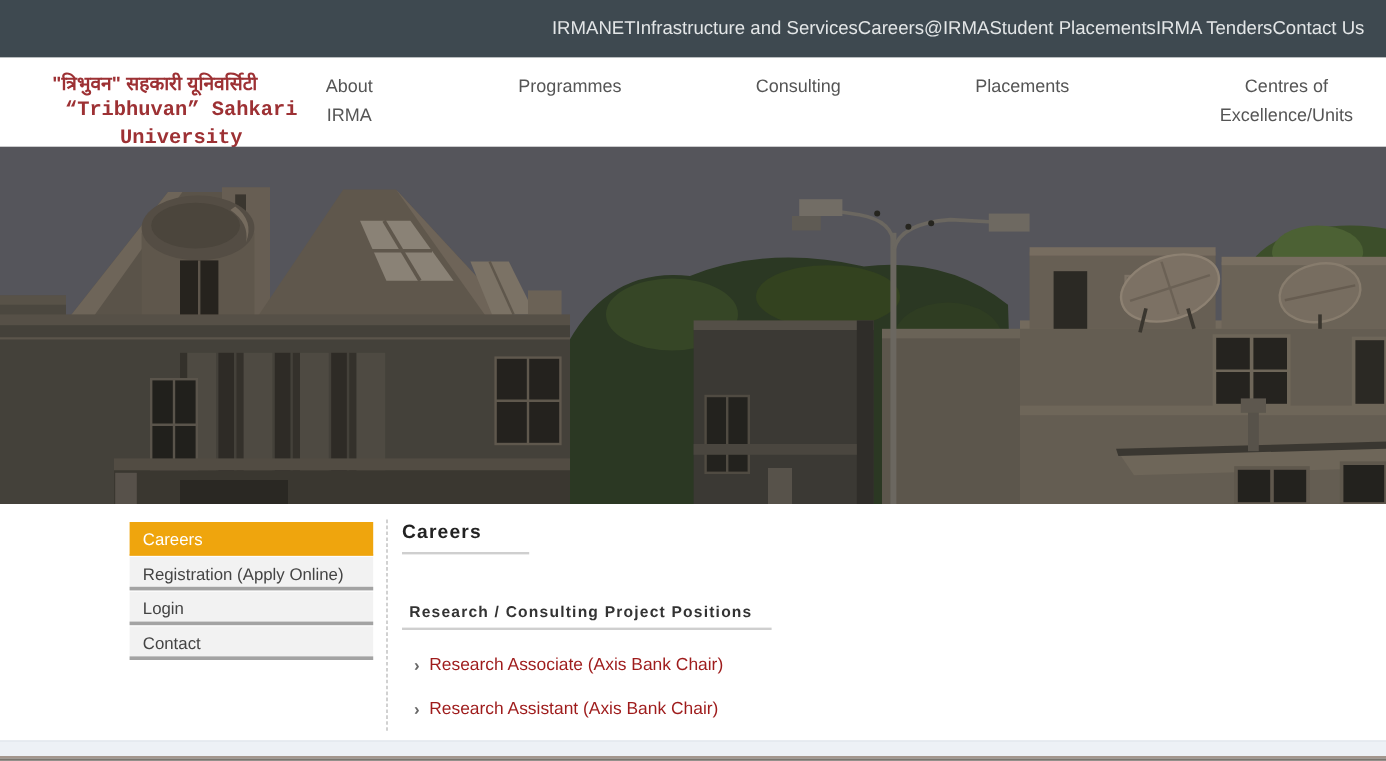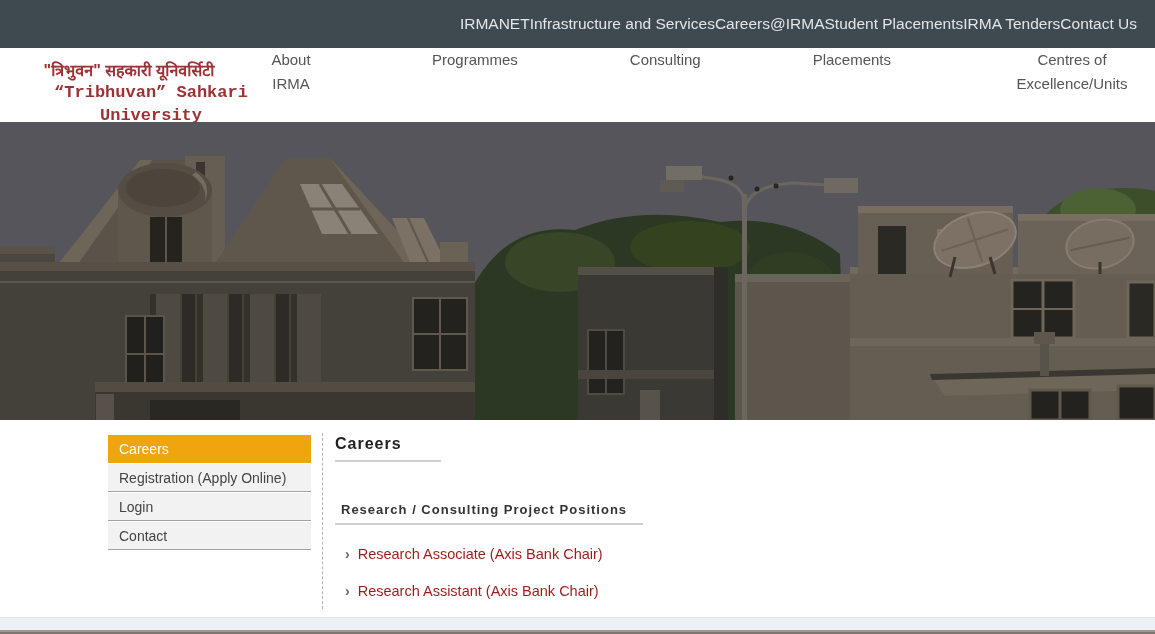--- a/index.html
+++ b/index.html
@@ -26,20 +26,21 @@
   }
   .logo {
     position:absolute; left:8px; top:12px; width:242px; text-align:center;
     color:#9d3134; cursor:pointer; line-height:1.35;
   }
   .logo-hi { font-size:16px; font-weight:bold; font-family:"Liberation Sans", sans-serif; }
   .logo-en { font-size:17px; font-weight:bold; font-family:Liberation Mono, monospace;margin-left:44px; }
   .mainnav {
     position:absolute; left:262px; right:14px; top:0; height:74px;
     display:flex; justify-content:space-between; align-items:flex-start;
+    padding-top:13px;
   }
   .mainnav-item {
     color:#555; font-size:15px; line-height:24px; text-align:center;
     cursor:pointer;
   }
   .w56  { width:58px; }
   .w88  { width:92px; }
   .w110 { width:112px; }
   .w135 { width:138px; }
 
@@ -47,21 +48,21 @@
   .hero { position:absolute; top:122px; left:0; width:1155px; height:298px; }
   .hero svg { display:block; }
 
   
   .content { position:absolute; top:420px; left:0; width:1052px; height:197px; background:#fff; }
 
   .sidebar { position:absolute; left:108px; top:15px; width:203px; }
   .side-item {
     height:28px; line-height:28px; padding-left:11px; font-size:14px;
     background:#f2f2f2; color:#444; margin-bottom:1px; cursor:pointer;
-    border-bottom:1px solid #a3a3a3;
+    border-bottom:3px solid #a3a3a3;
   }
   .side-item.active {
     background:#efa50d; color:#fff; border-bottom:1px solid #efa50d;
   }
 
   .vdivider {
     position:absolute; left:322px; top:13px; height:176px;
     border-left:1px dashed #b3b3b3;
   }
 

